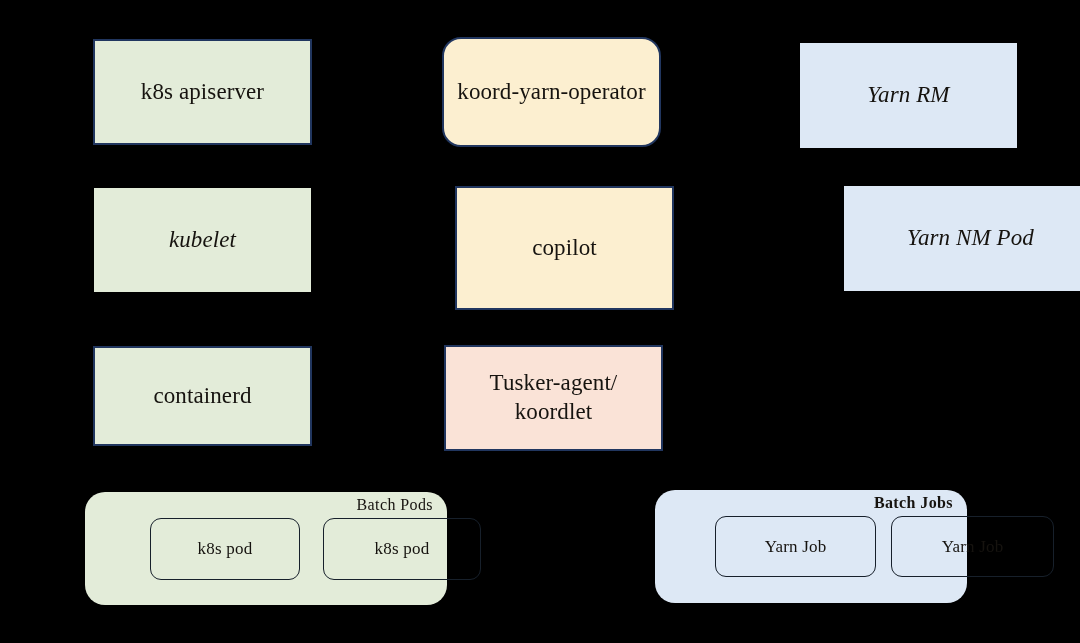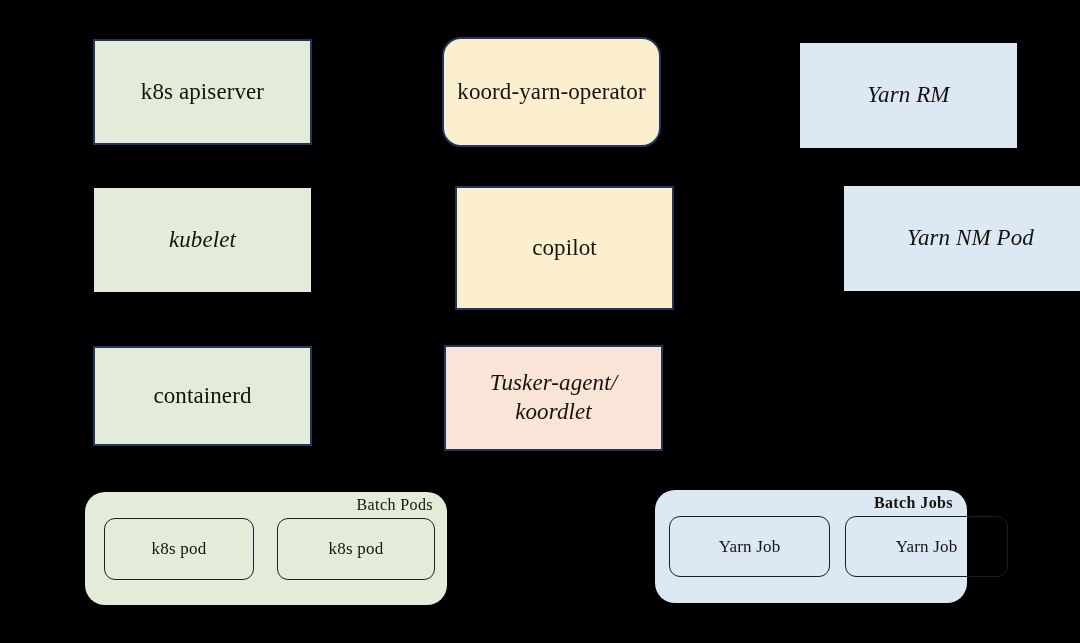--- a/index.html
+++ b/index.html
@@ -36,21 +36,21 @@
     line-height: 1.25;
     font-family: "Liberation Serif", "DejaVu Serif", serif;
     white-space: pre-line;
     letter-spacing: 0.1px;
   }
 
   
   .fill-green  { background: #e3ecd9; }
   .fill-cream  { background: #fcefd0; }
   .fill-blue   { background: #dde8f5; }
-  .fill-pink   { background: #fae3d7; font-style: italic; }
+  .fill-pink   { background: #fae3d7; }
 
   
   .bd-navy     { border: 2px solid #21365f; }
   .bd-none     { border: 0; font-style: italic; }
 
   
   .group {
     position: absolute;
     box-sizing: border-box;
     border-radius: 20px;
@@ -71,20 +71,21 @@
     display: flex;
     align-items: center;
     justify-content: center;
     border: 1.5px solid #17202b;
     border-radius: 11px;
     font-size: 17px;
     color: #16130f;
     font-family: "Liberation Serif", "DejaVu Serif", serif;
     background: transparent;
     letter-spacing: 0.2px;
+    margin-left: 46px;
   }
 
   
   .connector {
     position: absolute;
     background: #000000;
   }
   .arrowhead {
     position: absolute;
     width: 0;

